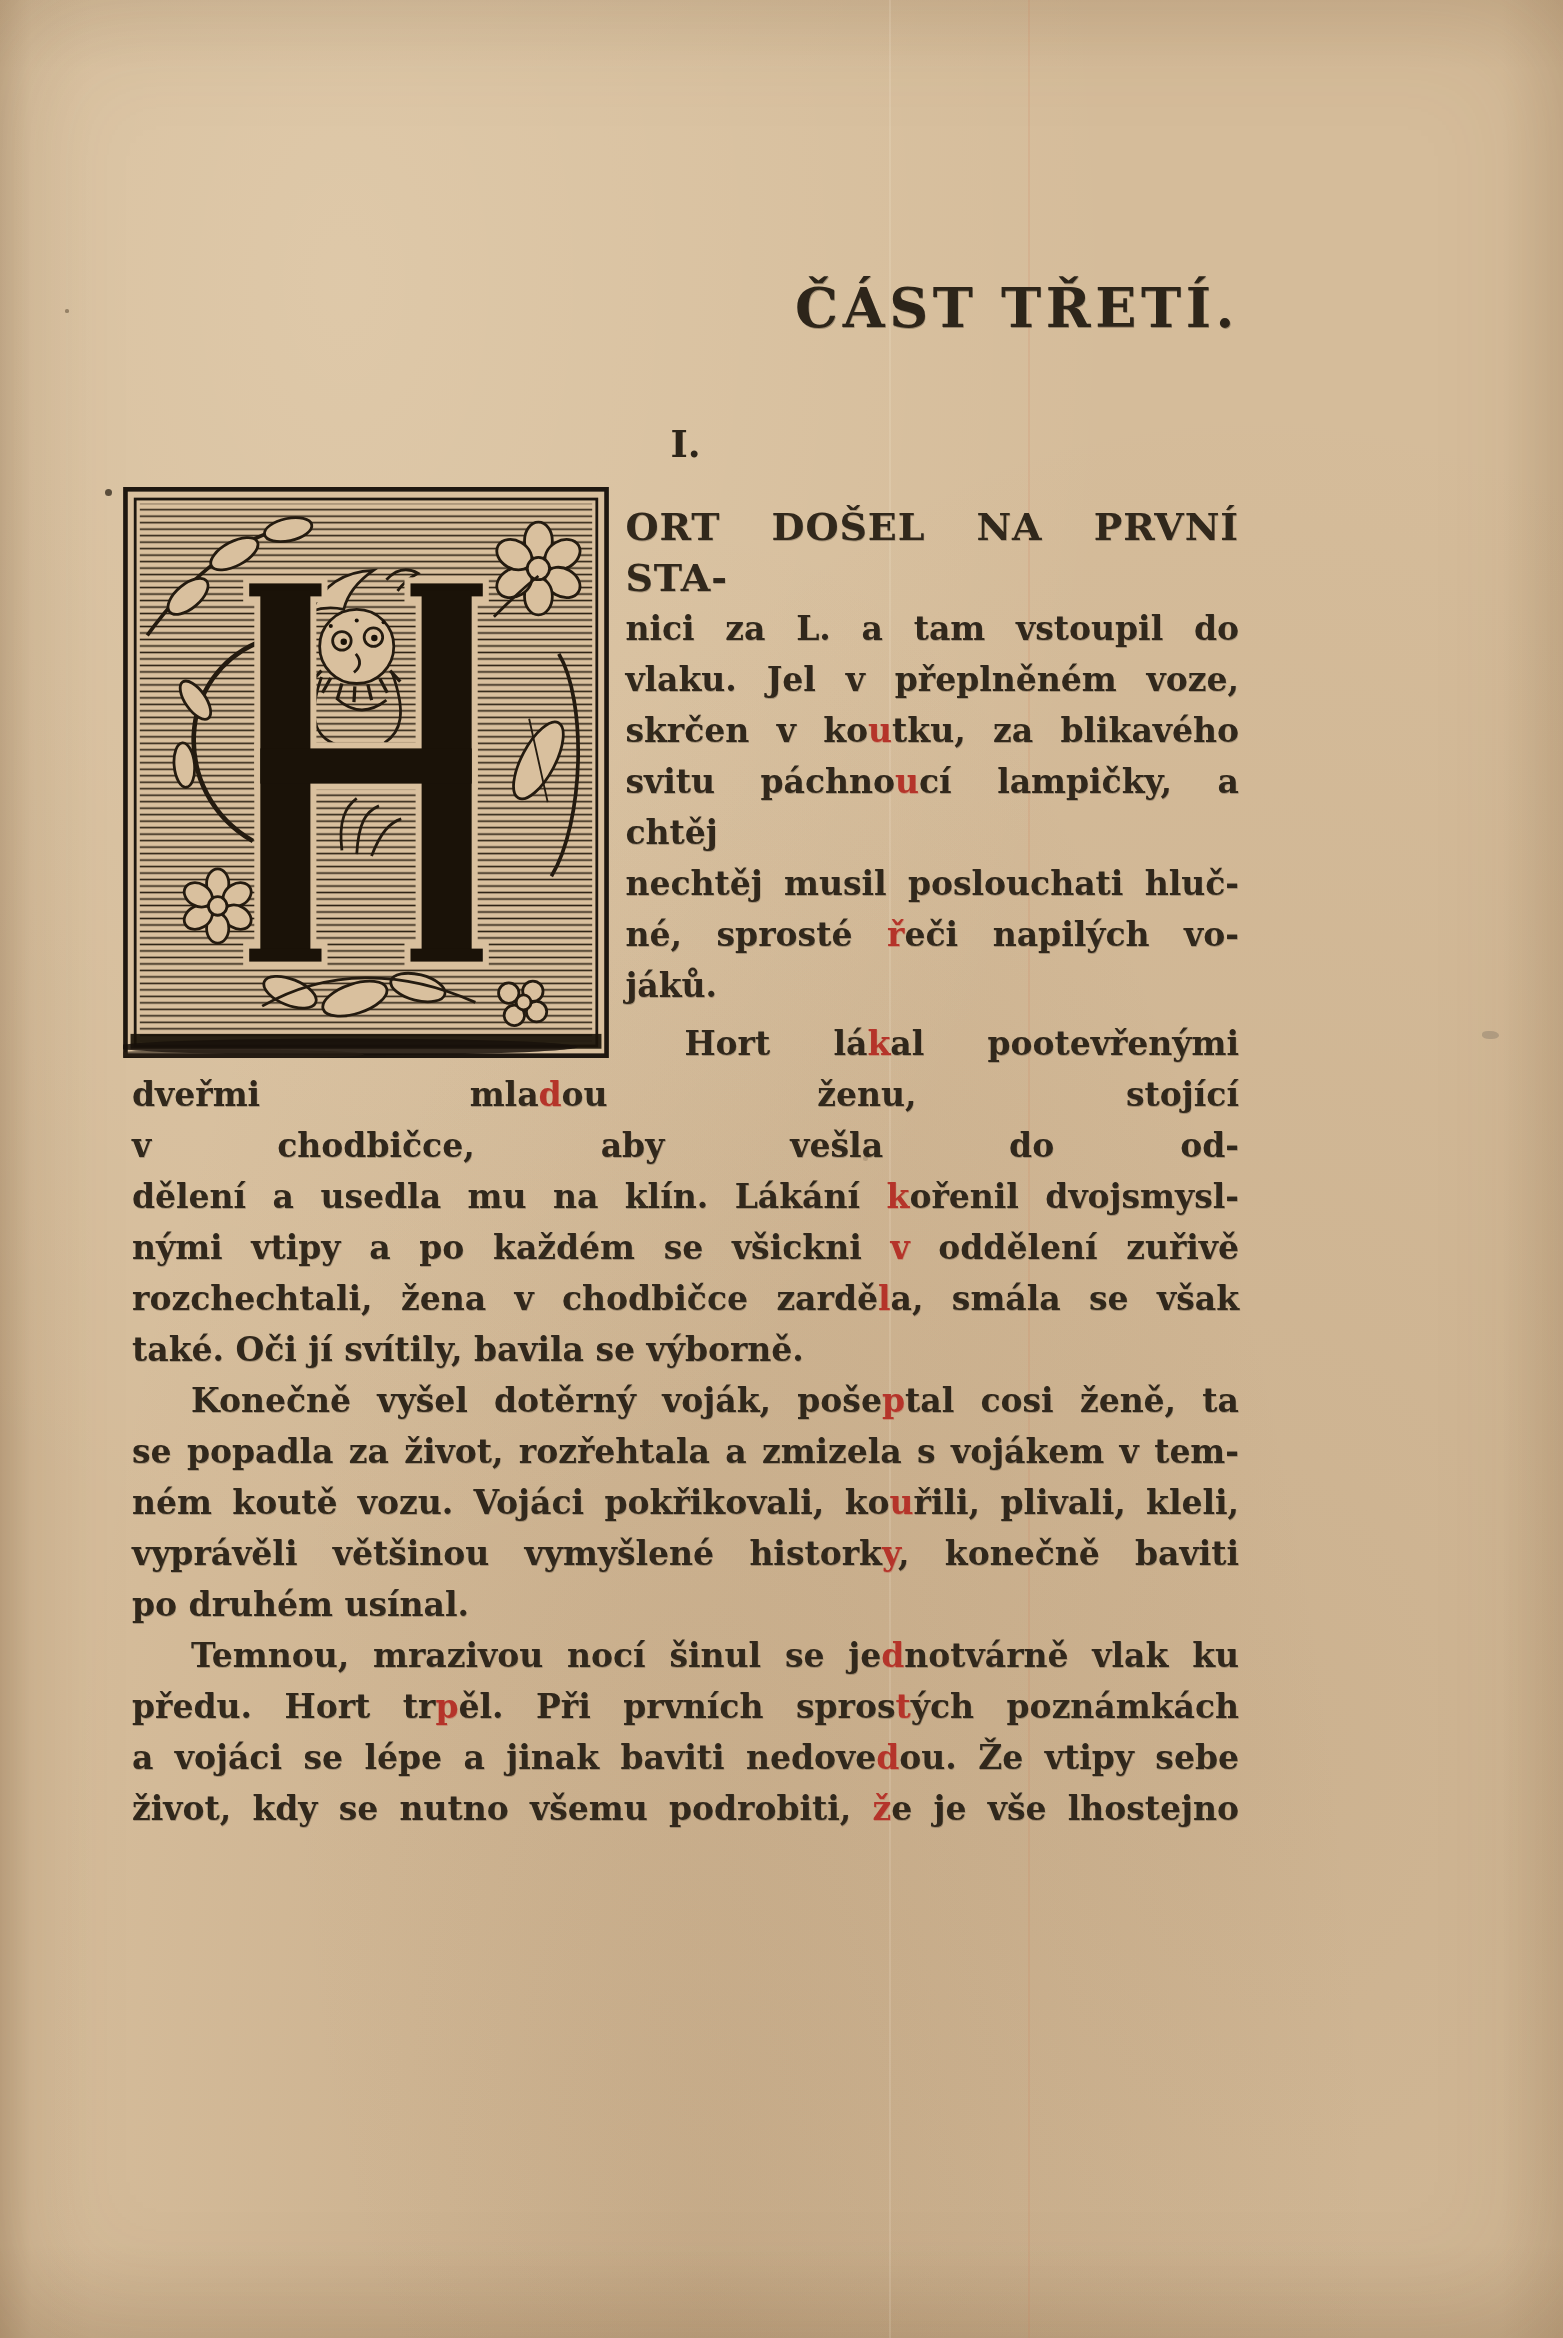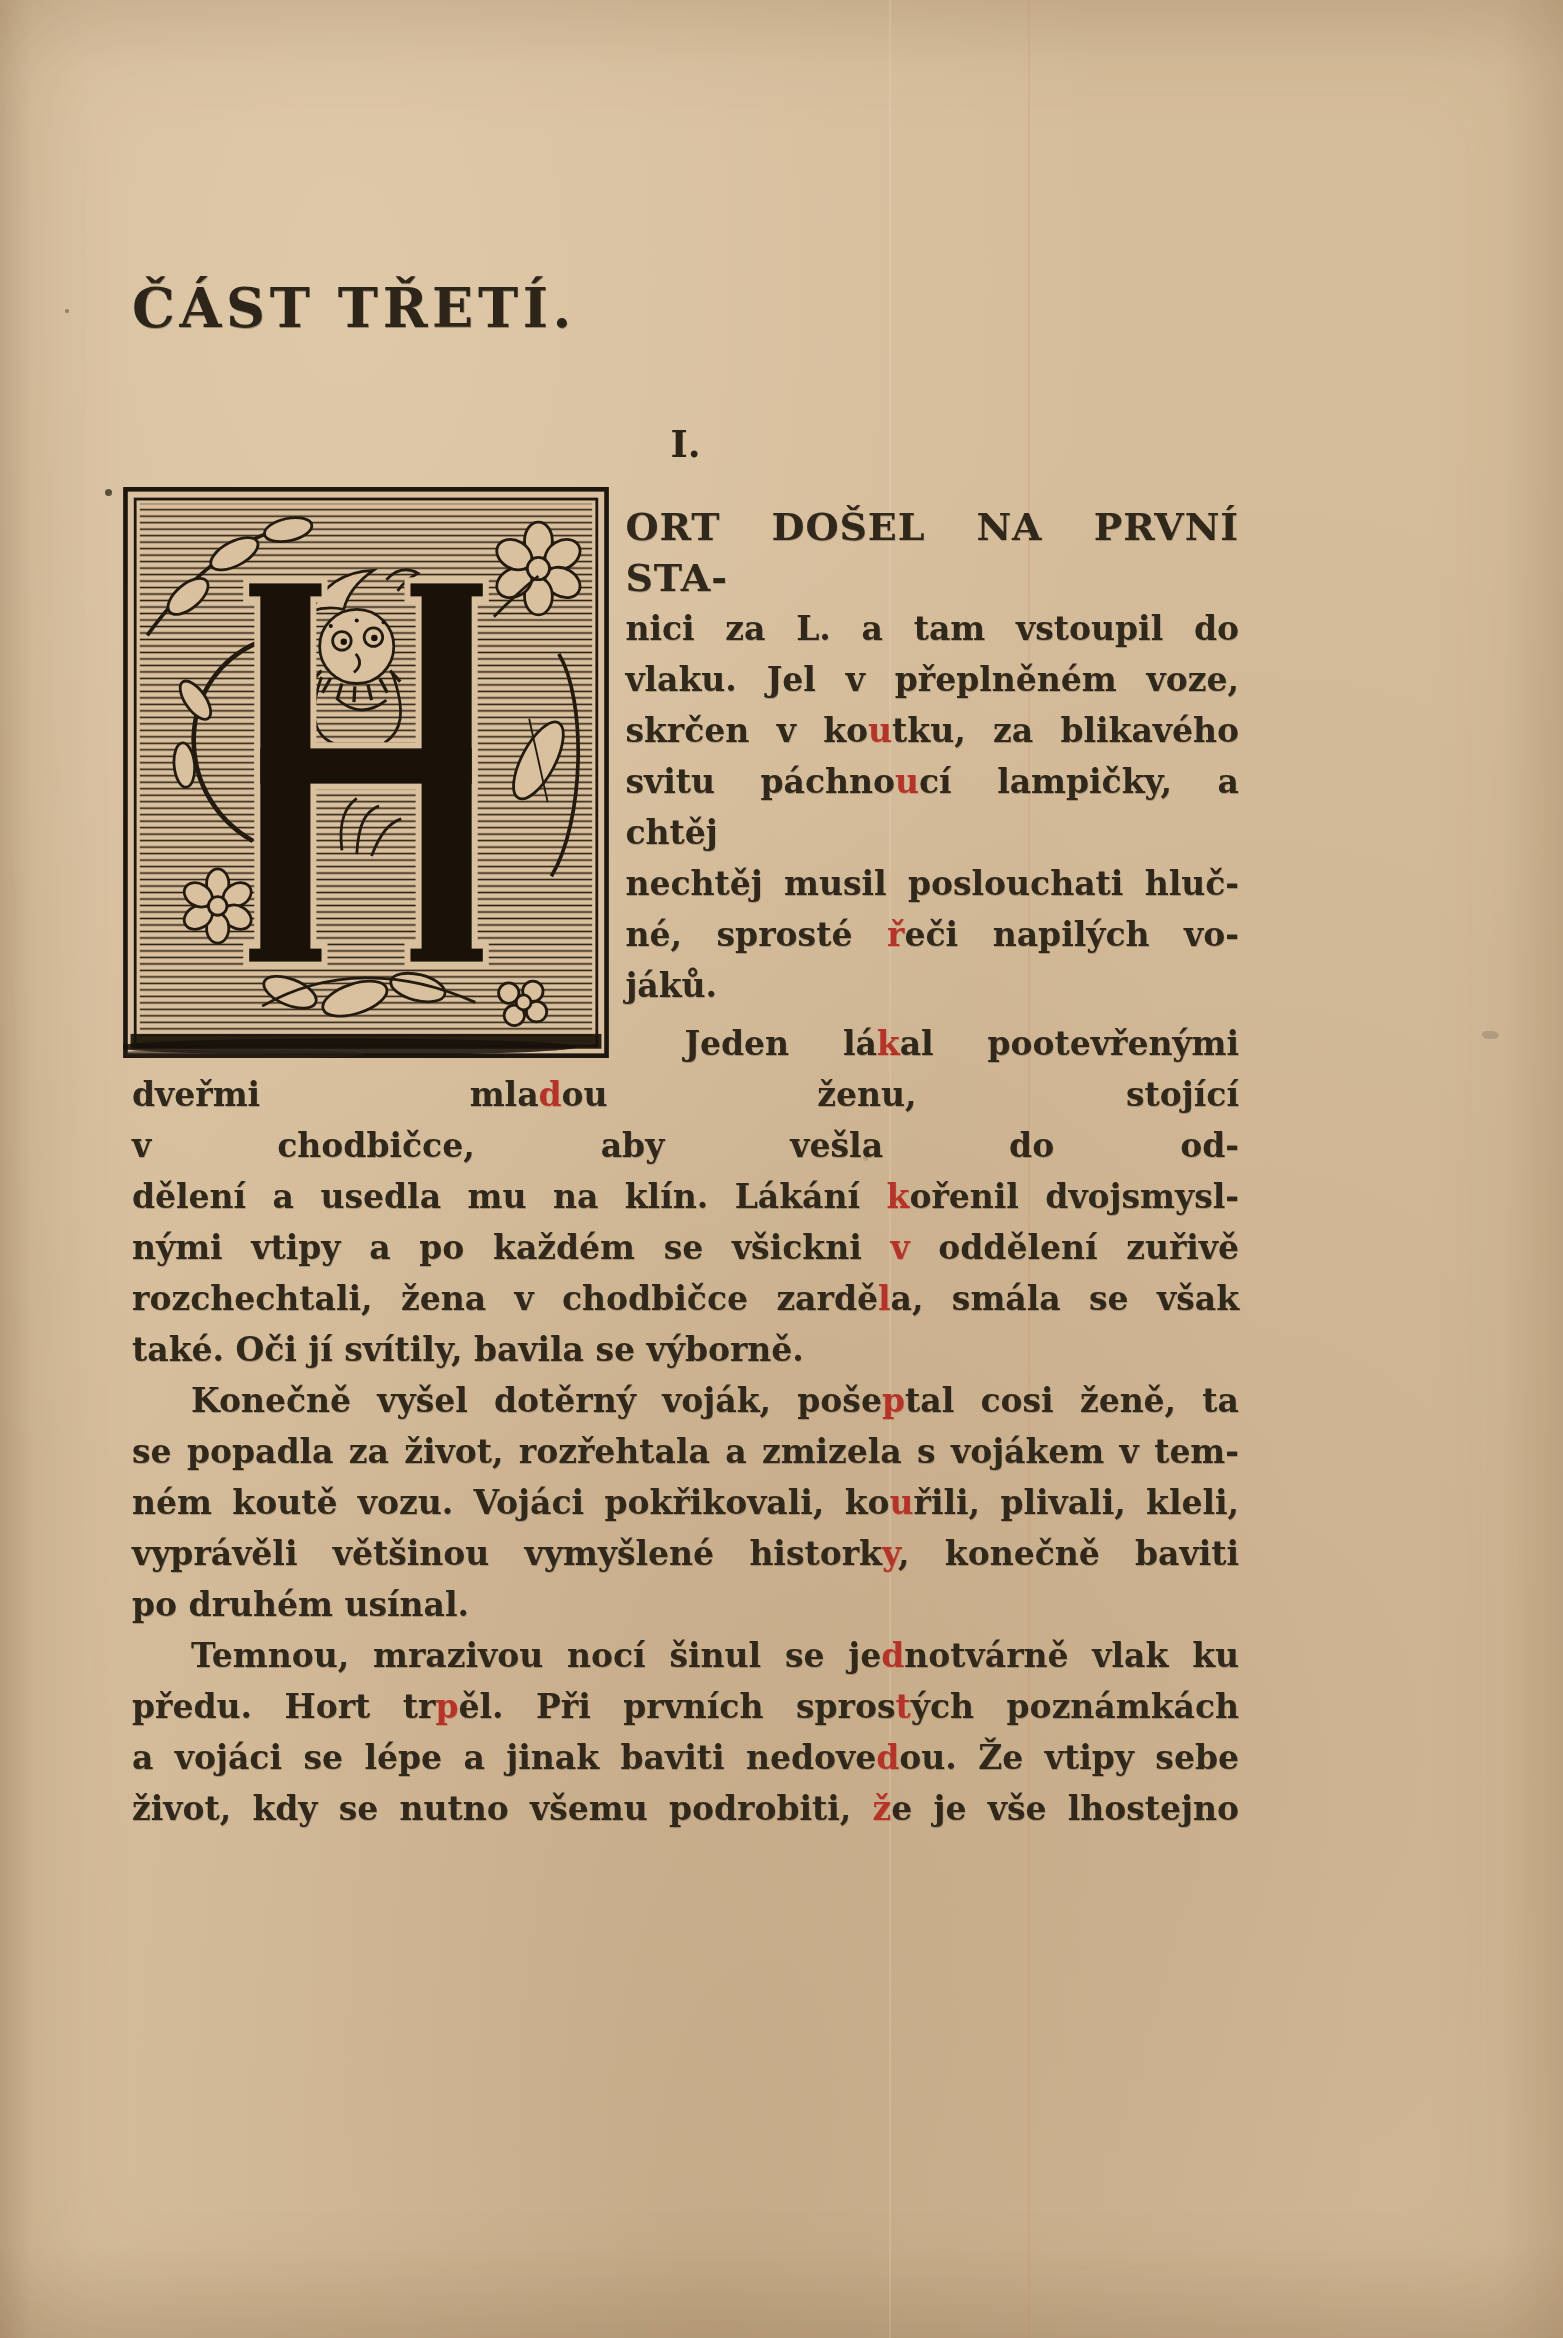--- a/index.html
+++ b/index.html
@@ -28,21 +28,21 @@
   .speck.s1{left:105px;top:489px;width:7.4px;height:7.4px;background:#3a2f22;opacity:.8;}
   .speck.s2{left:65px;top:309px;width:3.7px;height:3.7px;background:#55432e;opacity:.5;}
   .speck.s3{left:1482px;top:1031px;width:16.7px;height:8.3px;border-radius:40% 60% 50% 50%;background:#8a7c6a;opacity:.45;}
   .speck.s4{left:863px;top:1156px;width:4.6px;height:4.6px;background:#9a8468;opacity:.5;}
 
   .content{
     position:absolute;left:132px;top:278px;width:1107px;
   }
   h1.chapter{
     margin:0;font-size:54px;line-height:61px;font-weight:700;
-    letter-spacing:4.6px;text-align:left;color:#2d251a;
+    letter-spacing:4.6px;text-align:right;color:#2d251a;
     text-shadow:0.6px 0.6px 0 rgba(45,37,26,0.35);
   }
   .section-no{
     margin-top:85px;font-size:37px;line-height:41px;font-weight:700;
     text-align:center;color:#2d251a;
   }
   .text-flow{
     margin-top:36px;
     font-size:33px;font-weight:700;color:#31281c;
     text-shadow:0.5px 0.5px 0 rgba(49,40,28,0.28);
@@ -205,21 +205,21 @@
       </svg>
 
     <div class="line caps"><span>ORT DOŠEL NA PRVNÍ STA-</span></div>
         <div class="line"><span>nici za L. a tam vstoupil do</span></div>
         <div class="line"><span>vlaku. Jel v přeplněném voze,</span></div>
         <div class="line"><span>skrčen v ko</span><span class="red">u</span><span>tku, za blikavého</span></div>
         <div class="line"><span>svitu páchno</span><span class="red">u</span><span>cí lampičky, a chtěj</span></div>
         <div class="line"><span>nechtěj musil poslouchati hluč-</span></div>
         <div class="line"><span>né, sprosté </span><span class="red">ř</span><span>eči napilých vo-</span></div>
         <div class="line last"><span>jáků.</span></div>
-        <div class="line indent gap"><span>Jeden lá</span><span class="red">k</span><span>al pootevřenými</span></div>
+        <div class="line indent gap"><span>Hort lá</span><span class="red">k</span><span>al pootevřenými</span></div>
         <div class="line"><span>dveřmi mla</span><span class="red">d</span><span>ou ženu, stojící</span></div>
         <div class="line"><span>v chodbičce, aby vešla do od-</span></div>
         <div class="line"><span>dělení a usedla mu na klín. Lákání </span><span class="red">k</span><span>ořenil dvojsmysl-</span></div>
         <div class="line"><span>nými vtipy a po každém se všickni </span><span class="red">v</span><span> oddělení zuřivě</span></div>
         <div class="line"><span>rozchechtali, žena v chodbičce zardě</span><span class="red">l</span><span>a, smála se však</span></div>
         <div class="line last"><span>také. Oči jí svítily, bavila se výborně.</span></div>
         <div class="line indent"><span>Konečně vyšel dotěrný voják, poše</span><span class="red">p</span><span>tal cosi ženě, ta</span></div>
         <div class="line"><span>se popadla za život, rozřehtala a zmizela s vojákem v tem-</span></div>
         <div class="line"><span>ném koutě vozu. Vojáci pokřikovali, ko</span><span class="red">u</span><span>řili, plivali, kleli,</span></div>
         <div class="line"><span>vyprávěli většinou vymyšlené histork</span><span class="red">y</span><span>, konečně baviti</span></div>

